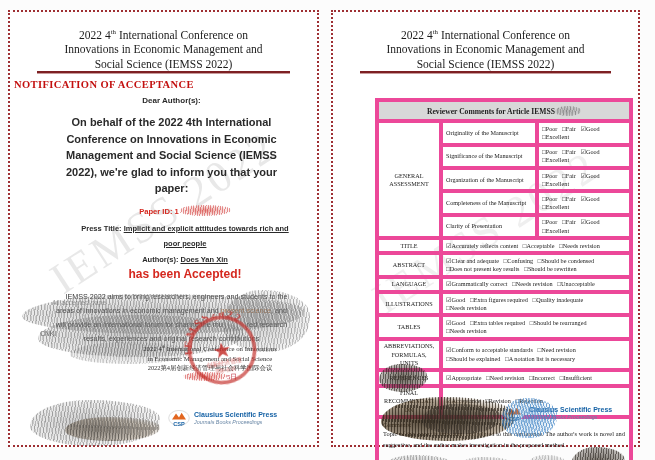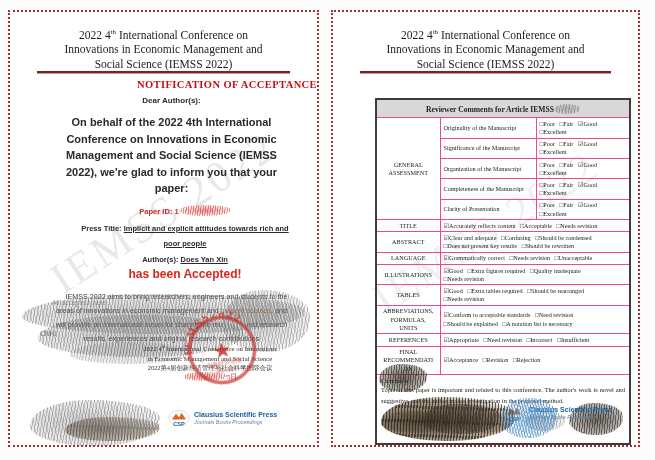--- a/index.html
+++ b/index.html
@@ -8,21 +8,21 @@
   #pageR{left:331px;width:309px;height:437px;}
   .wm{position:absolute;left:-20px;right:-20px;text-align:center;font-family:"Liberation Serif",serif;
       font-size:44px;letter-spacing:3px;color:rgba(140,140,140,0.20);transform:rotate(-33deg);
       pointer-events:none;white-space:nowrap;}
   #pageL .wm{top:175px;}
   #pageR .wm{top:195px;color:rgba(140,140,140,0.14);}
   .title{position:absolute;top:13px;left:0;right:0;text-align:center;font-family:"Liberation Serif",serif;
          font-size:11.5px;line-height:14.5px;color:#1c1c1c;}
   sup{font-size:0.6em;}
   .rule{position:absolute;top:59px;left:27px;right:27px;height:2px;background:#7d2023;border-bottom:1px solid #c99b9c;}
-  .notif{position:absolute;top:67px;left:16px;right:0;text-align:right;font-family:"Liberation Serif",serif;
+  .notif{position:absolute;top:67px;left:4px;right:0;text-align:left;font-family:"Liberation Serif",serif;
          font-weight:bold;font-size:10.5px;color:#c3100f;letter-spacing:0.4px;}
   .letter{position:absolute;top:84px;left:42px;right:26px;font-family:"Liberation Sans","DejaVu Sans",sans-serif;
           font-size:7.4px;color:#2a2a2a;}
   .letter p{margin:0;text-align:center;}
   .bold{font-weight:bold;padding-left:27px;}
   .just{text-align:justify;}
   .red{color:#d5281f;}
   .u{text-decoration:underline;}
   .hl{color:#c07a45;}
   .salut{font-weight:bold;font-size:8px;margin-bottom:9px !important;}
@@ -61,21 +61,21 @@
   .csp{position:absolute;display:flex;align-items:flex-start;}
   #pageL .csp{left:158px;top:398px;}
   #pageR .csp{left:170px;top:393px;}
   .cspTxt{margin-left:4px;font-family:"Liberation Sans",sans-serif;}
   .cspName{font-weight:bold;font-size:7px;color:#1763a6;line-height:9px;}
   .cspTag{font-style:italic;font-size:5.4px;color:#6886a5;line-height:7px;}
   
   .rev{position:absolute;top:86px;left:42px;border-collapse:collapse;table-layout:fixed;width:254px;
        font-family:"Liberation Serif","DejaVu Sans",serif;font-size:6.2px;line-height:8.2px;color:#222;
        border:2px solid #3c3c3c;}
-  .rev td{border:1px solid #ec4899;padding:1.5px 3px;vertical-align:middle;font-family:Liberation Serif, serif;}
+  .rev td{border:4px solid #ec4899;padding:1.5px 3px;vertical-align:middle;font-family:Liberation Serif, serif;}
   .rev .th{background:#d8d8d8;text-align:center;font-weight:bold;font-size:7.6px;padding:3.5px 2px;}
   .rev .cat{text-align:center;white-space:pre-line;}
   .rev .lbl{white-space:nowrap;overflow:hidden;}
   .rev .opt{white-space:pre-line;}
   .rev .cmt{position:relative;height:64px;vertical-align:top;padding:2px 4px;}
   .cmt .ctext{text-align:justify;line-height:10.5px;font-size:6.4px;}
 </style>
 </head>
 <body>
 

